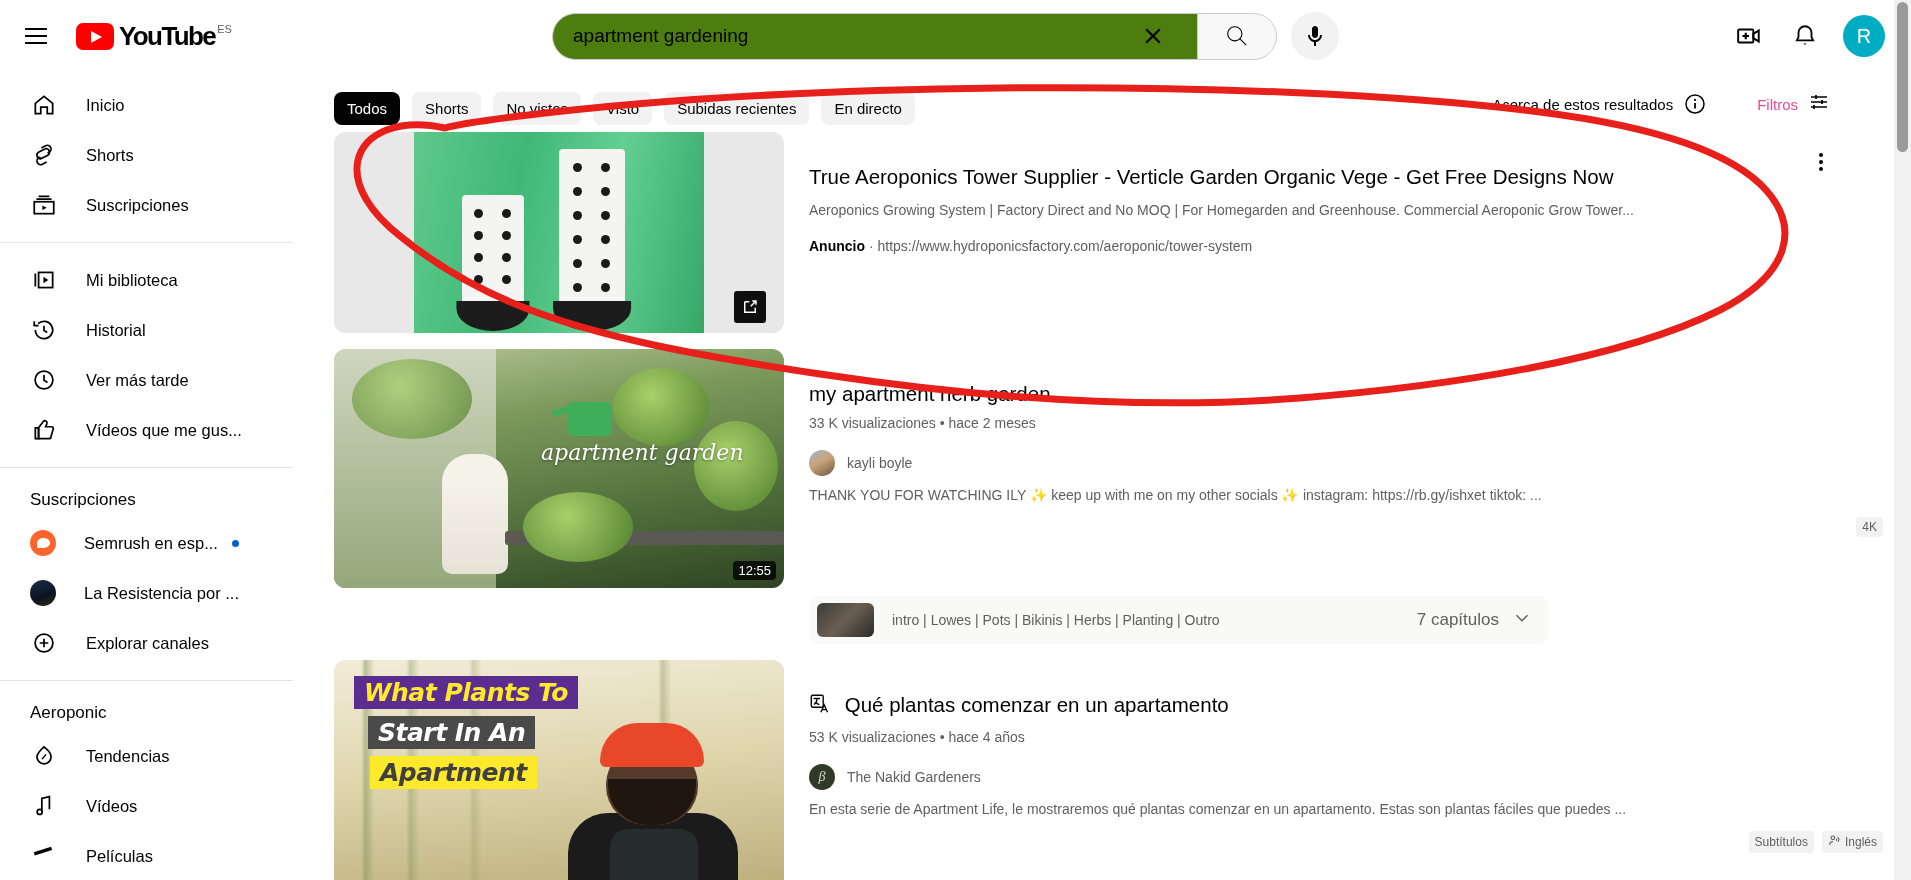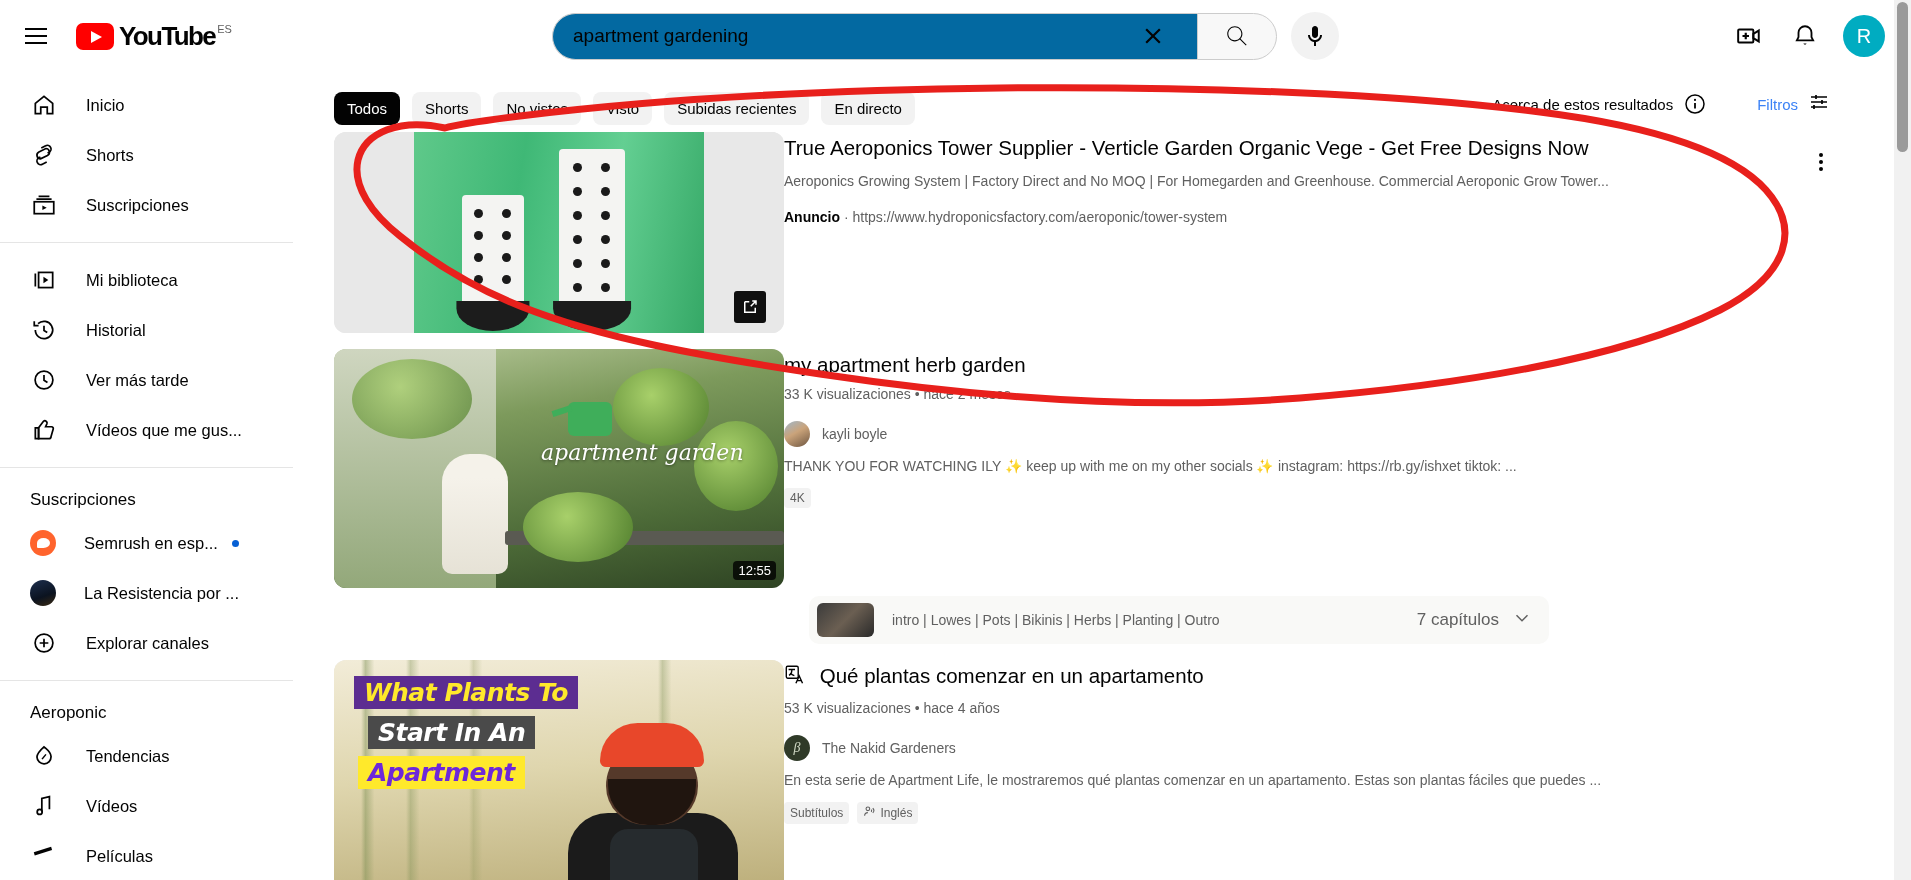--- a/index.html
+++ b/index.html
@@ -43,21 +43,21 @@
   }
   .yt-cc { font-size: 11px; color: #606060; margin-left: 2px; line-height: 12px; }
 
   .search-zone {
     position: absolute; left: 552px; top: 12px;
     display: flex; align-items: center;
   }
   .search-box {
     width: 645px; height: 47px; border: 1px solid #ccc; border-right: none;
     border-radius: 24px 0 0 24px; display: flex; align-items: center;
-    padding-left: 20px; background: #0369a1;
+    padding-left: 20px; background: #4d7c0f;
   }
   .search-input {
     border: none; outline: none; font-size: 19px; width: 560px;
     font-family: "Liberation Sans", sans-serif; color: #030303; background: transparent;
   }
   .clear-x {
     width: 40px; height: 40px; display: flex; align-items: center;
     justify-content: center; cursor: pointer; margin-right: 4px;
   }
   .clear-x svg { width: 26px; height: 26px; }
@@ -146,21 +146,21 @@
     position: absolute; right: 52px; top: 18px; display: flex;
     align-items: center; gap: 10px;
   }
   .about-res {
     font-size: 15px; color: #030303; cursor: pointer; white-space: nowrap;
   }
   .info-ic { width: 24px; height: 24px; cursor: pointer; }
   .filtros-wrap {
     display: flex; align-items: center; gap: 9px; margin-left: 40px; cursor: pointer;
   }
-  .filtros-lbl { font-size: 15px; color: #3b82f6; }
+  .filtros-lbl { font-size: 15px; color: #ec4899; }
 
   .results { padding-left: 41px; padding-top: 2px; }
   .result {
     display: flex; margin-bottom: 16px; position: relative;
   }
   .thumb {
     width: 450px; flex-shrink: 0; border-radius: 12px; overflow: hidden;
     position: relative; background: #e5e5e5;
   }
   .thumb-ad { height: 201px; display: flex; align-items: center; justify-content: center; }
@@ -169,42 +169,42 @@
     position: absolute; right: 18px; bottom: 10px; width: 32px; height: 32px;
     background: #0f0f0f; border-radius: 3px; display: flex;
     align-items: center; justify-content: center;
   }
   .ext-badge svg { width: 18px; height: 18px; }
   .dur-badge {
     position: absolute; right: 8px; bottom: 8px; background: rgba(0,0,0,.8);
     color: #fff; font-size: 13px; padding: 2px 5px; border-radius: 4px;
     font-weight: 500;
   }
-  .rinfo { padding-top: 2px; flex: 1; min-width: 0; }
+  .rinfo { padding-left: 25px; padding-top: 2px; flex: 1; min-width: 0; margin-top: 29px; }
   .rtitle {
     font-size: 20.5px; line-height: 28px; color: #030303; font-weight: 400;
     max-width: 900px; cursor: pointer;
   }
   .rmeta { font-size: 14px; color: #606060; margin-top: 7px; }
   .rdesc {
     font-size: 14px; color: #606060; line-height: 20px; margin-top: 9px;
     max-width: 900px;
   }
   .radvert { font-size: 14px; color: #606060; margin-top: 18px; }
   .radvert b { color: #030303; font-weight: 700; }
   .chan-row { display: flex; align-items: center; margin-top: 19px; cursor: pointer; }
   .chan-ava { width: 26px; height: 26px; border-radius: 50%; flex-shrink: 0; }
   .ava-kayli { background: linear-gradient(150deg,#9fb8cc 0%,#caa37a 45%,#6d5540 100%); }
   .ava-nakid {
     background: #2f3a28; color: #cfd8c4; font-size: 14px;
     display: flex; align-items: center; justify-content: center;
     font-family: "Liberation Serif", serif; font-style: italic;
   }
   .chan-name { font-size: 14px; color: #606060; margin-left: 12px; }
-  .badges { display: flex; gap: 8px; margin-top: 12px; }
+  .badges { display: flex; gap: 8px; margin-top: 12px; justify-content: flex-end; }
   .badge {
     background: #f2f2f2; color: #606060; font-size: 12px; font-weight: 500;
     padding: 3px 6px; border-radius: 4px; display: flex; align-items: center; gap: 4px;
   }
   .menu-dots {
     position: absolute; right: 42px; top: 10px; width: 40px; height: 40px;
     display: flex; flex-direction: column; align-items: center;
     justify-content: center; gap: 3px; cursor: pointer; border-radius: 50%;
   }
   .menu-dots i { width: 4px; height: 4px; border-radius: 50%; background: #030303; display: block; }
@@ -313,21 +313,21 @@
     position: absolute; bottom: 132px; left: 42px; width: 104px; height: 44px;
     background: #e8472a; border-radius: 48px 48px 8px 8px;
   }
   .pl-line {
     position: absolute; font-family: "DejaVu Sans", sans-serif; font-weight: bold;
     font-style: italic; font-size: 25px; padding: 2px 10px; white-space: nowrap;
     letter-spacing: -.5px;
   }
   .pl1 { left: 20px; top: 16px; background: #5c2d91; color: #ffe92b; }
   .pl2 { left: 34px; top: 56px; background: #4a4a4a; color: #ffffff; }
-  .pl3 { left: 24px; top: 96px; background: #ffe92b; color: #6d28d9; font-style: italic; }
+  .pl3 { left: 36px; top: 96px; background: #ffe92b; color: #404040; font-style: italic; }
 
   
   .scrollbar {
     position: absolute; right: 0; top: 0; width: 17px; height: 880px;
     background: #f1f1f1; z-index: 60;
   }
   .scroll-thumb {
     position: absolute; top: 2px; left: 3px; width: 11px; height: 150px;
     background: #9a9a9a; border-radius: 6px; cursor: pointer;
   }

